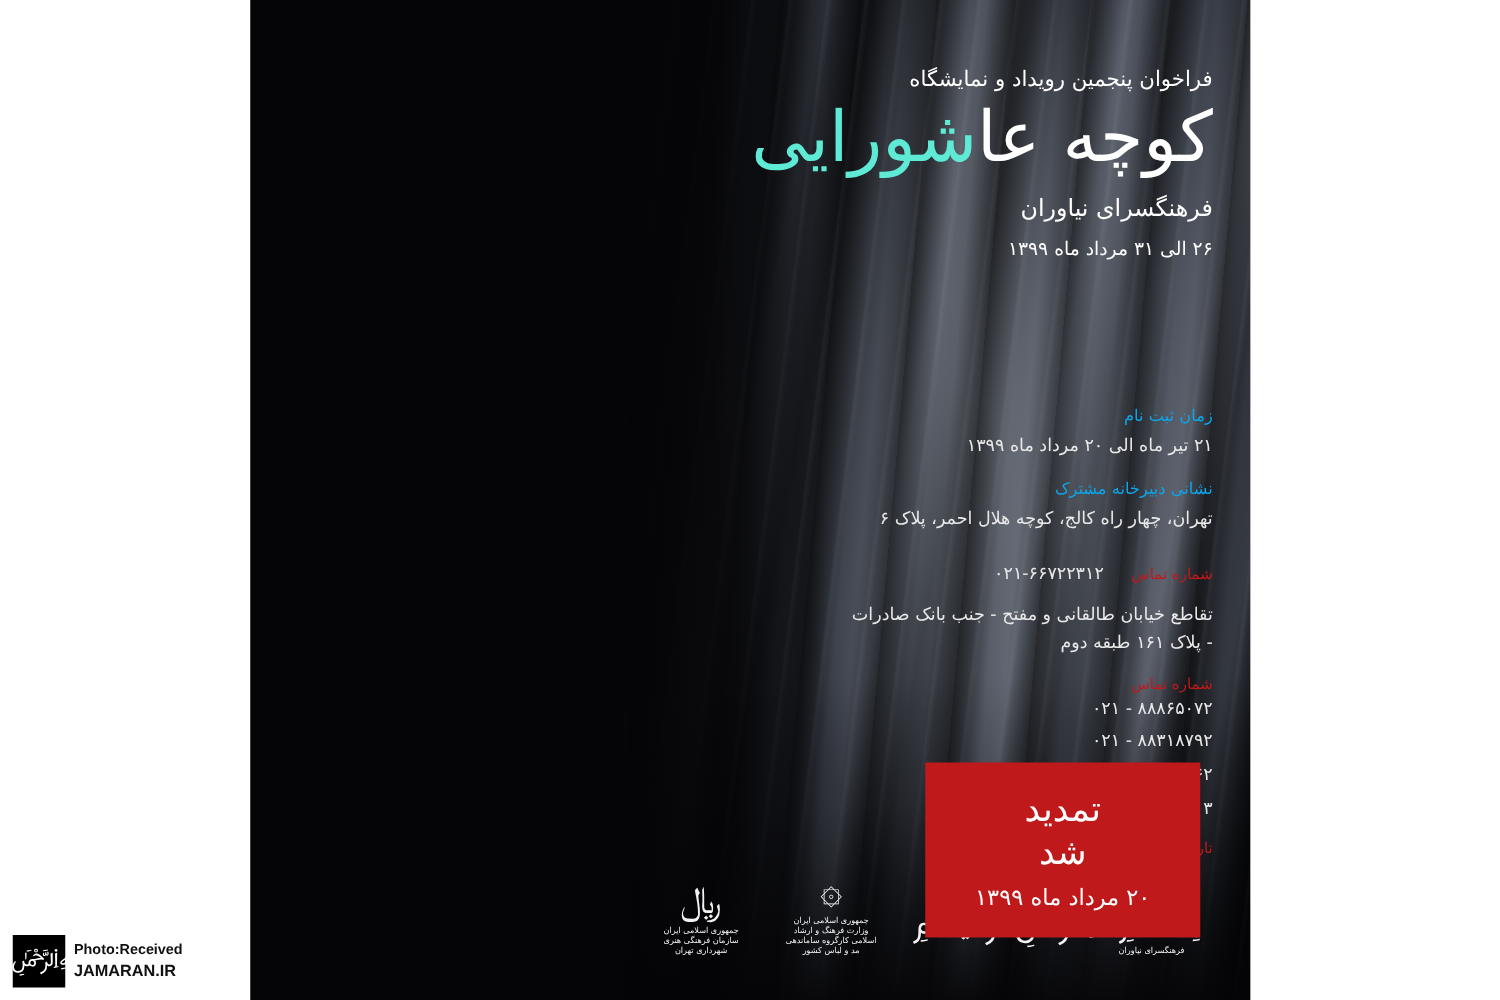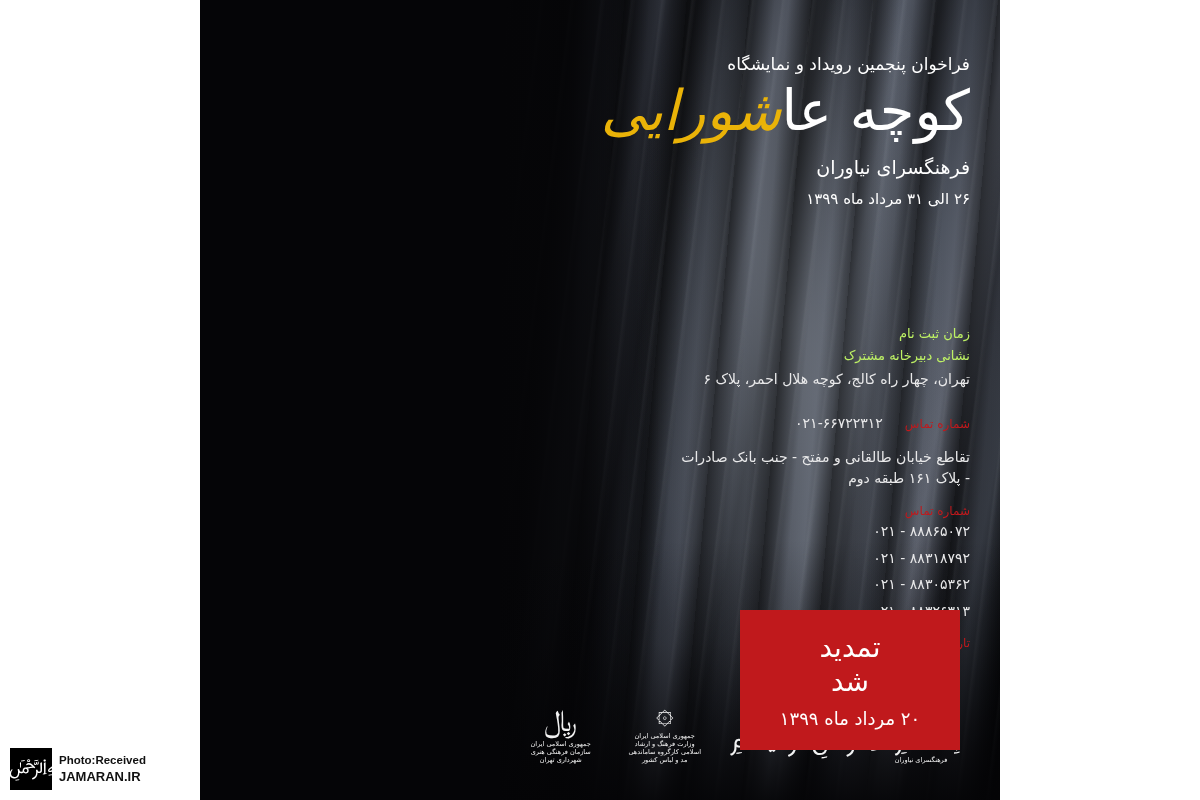--- a/index.html
+++ b/index.html
@@ -117,22 +117,21 @@
   }
   .big-title {
     color: #ffffff;
     font-size: 56px;
     line-height: 1.05;
     margin: 4px 0 0 0;
     white-space: nowrap;
     font-family: "DejaVu Sans", sans-serif;
   }
   .big-title .red {
-    color: #eab308;
-    font-style: italic;
+    color: #5eead4;
   }
   .venue {
     color: #ffffff;
     font-size: 19px;
     margin: 16px 0 0 0;
   }
   .dates {
     color: #ffffff;
     font-size: 15px;
     margin: 12px 0 0 0;
@@ -141,21 +140,21 @@
   
   .info-zone {
     position: absolute;
     right: 30px;
     top: 325px;
     width: 290px;
     text-align: right;
     direction: rtl;
   }
   .info-head {
-    color: #bef264;
+    color: #0ea5e9;
     font-size: 13px;
     margin: 0 0 4px 0;
     line-height: 1.4;
   }
   .info-body {
     color: #e9e9ea;
     font-size: 14px;
     margin: 0 0 14px 0;
     line-height: 1.55;
   }
@@ -303,20 +302,21 @@
       <p class="big-title">
         <span>کوچه عا</span><span class="red">شورایی</span>
       </p>
       <p class="venue">فرهنگسرای نیاوران</p>
       <p class="dates">۲۶ الی ۳۱ مرداد ماه ۱۳۹۹</p>
     </div>
 
     <div class="info-zone">
 
       <p class="info-head">زمان ثبت نام</p>
+      <p class="info-body">۲۱ تیر ماه الی ۲۰ مرداد ماه ۱۳۹۹</p>
 
       <p class="info-head">نشانی دبیرخانه مشترک</p>
       <p class="info-body tight">تهران، چهار راه کالج، کوچه هلال احمر، پلاک ۶</p>
       <div class="row-right">
         <span class="inline-label">شماره تماس</span>
         <span class="info-body" style="margin:12px">۰۲۱-۶۶۷۲۲۳۱۲</span>
       </div>
 
       <p class="info-body">تقاطع خیابان طالقانی و مفتح - جنب بانک صادرات - پلاک ۱۶۱ طبقه دوم</p>
 

